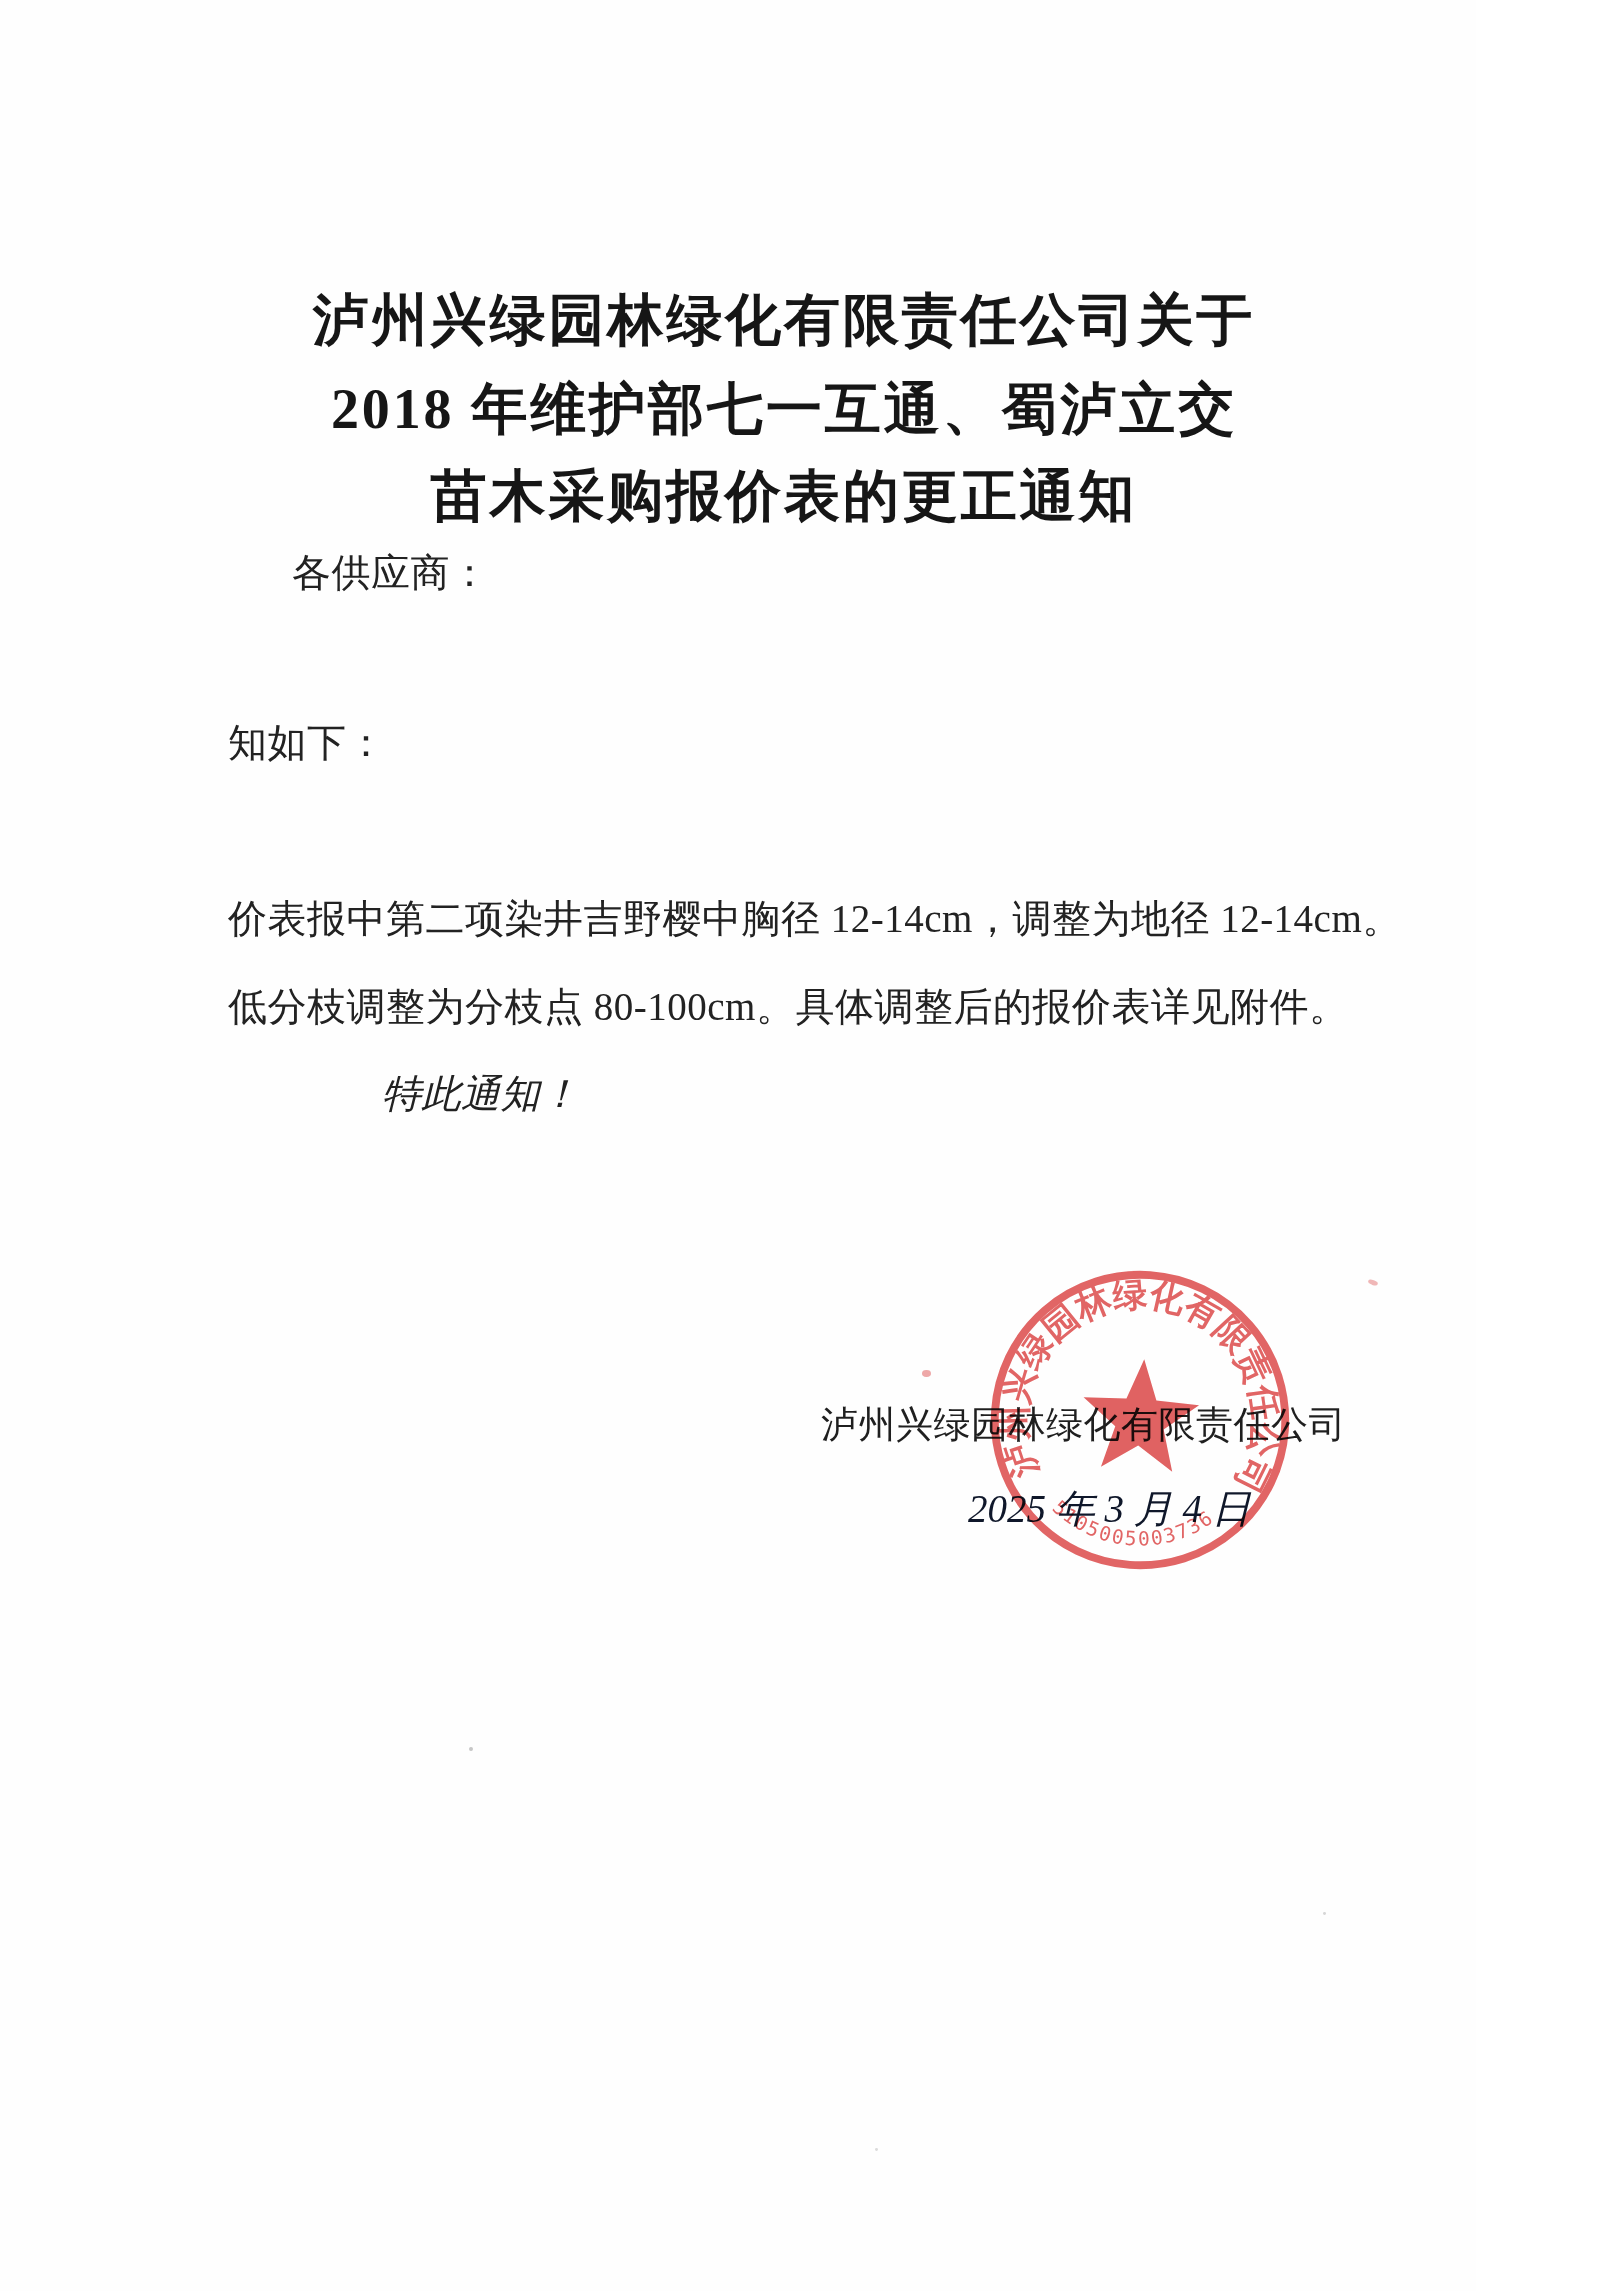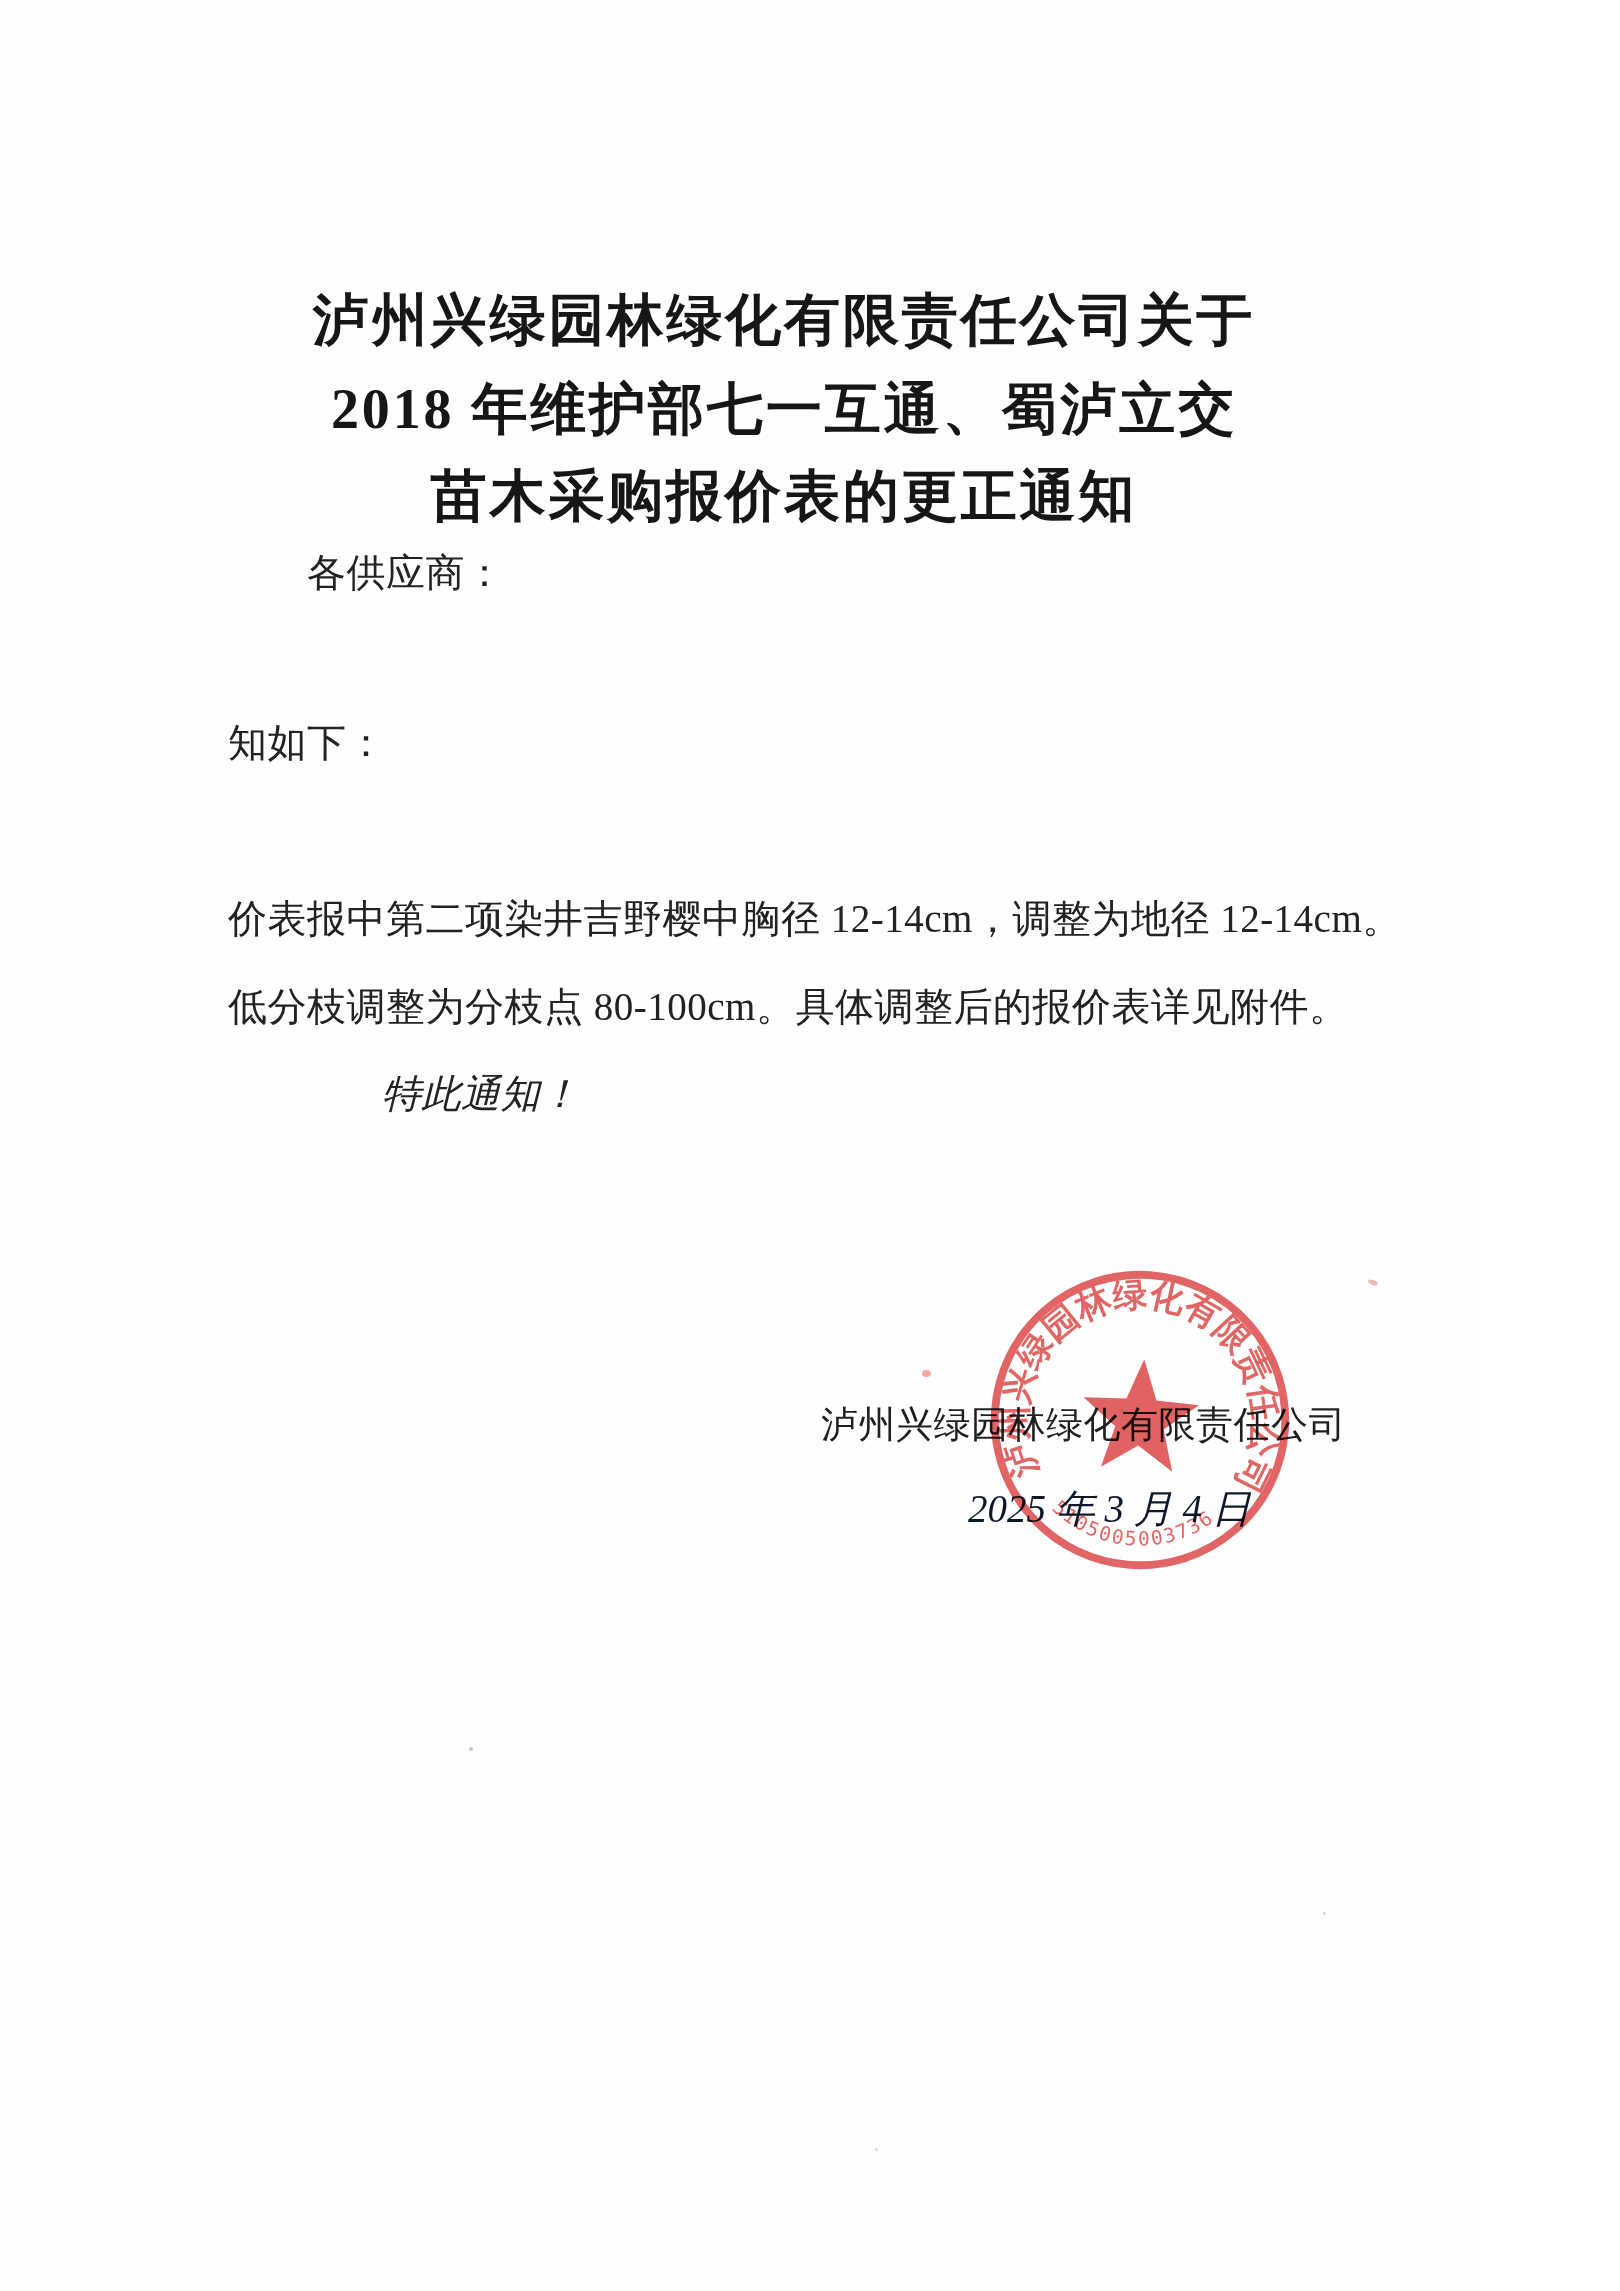--- a/index.html
+++ b/index.html
@@ -22,21 +22,21 @@
   }
   .title-l1{top:292px;}
   .title-l2{top:381px;}
   .title-l3{top:468px;}
   
   .body-line{
     position:absolute;
     font-size:39px;color:#222222;line-height:1;
     white-space:nowrap;letter-spacing:0.5px;
   }
-  .salutation{left:307px;top:553px;}
+  .salutation{left:292px;top:553px;}
   .ln-indent{left:382px;}
   .ln-margin{left:228px;}
   .y0{top:638px;}
   .y1{top:723px;}
   .y2{top:811px;}
   .y3{top:899px;}
   .y4{top:987px;}
   .y5{top:1074px;font-style:italic;}
   
   .signature{

